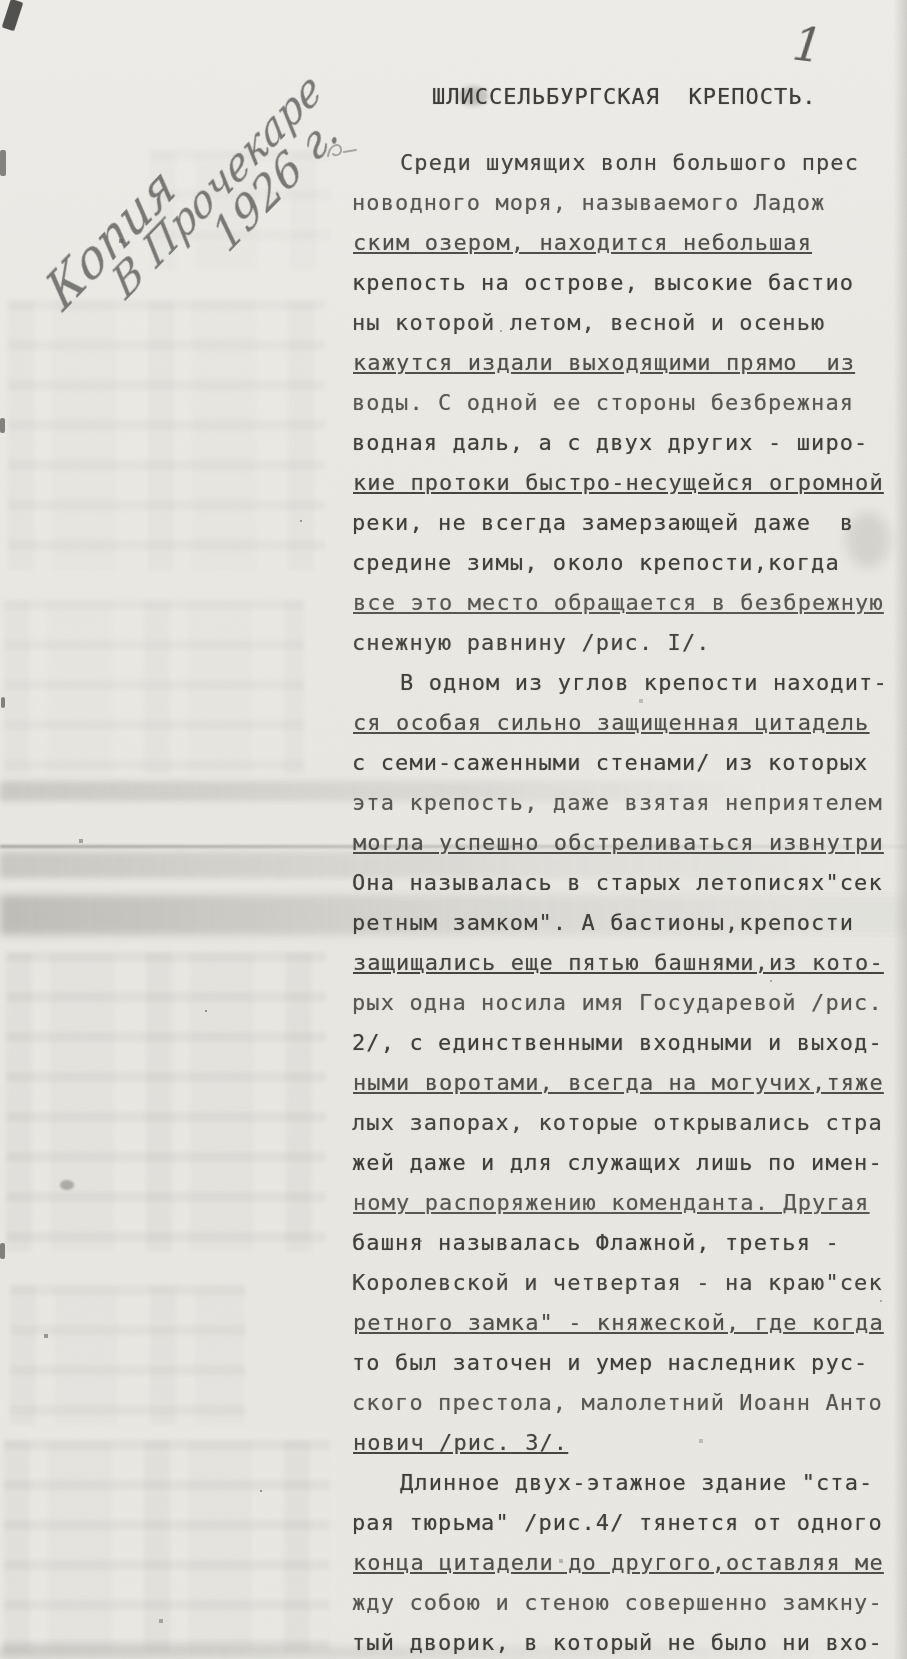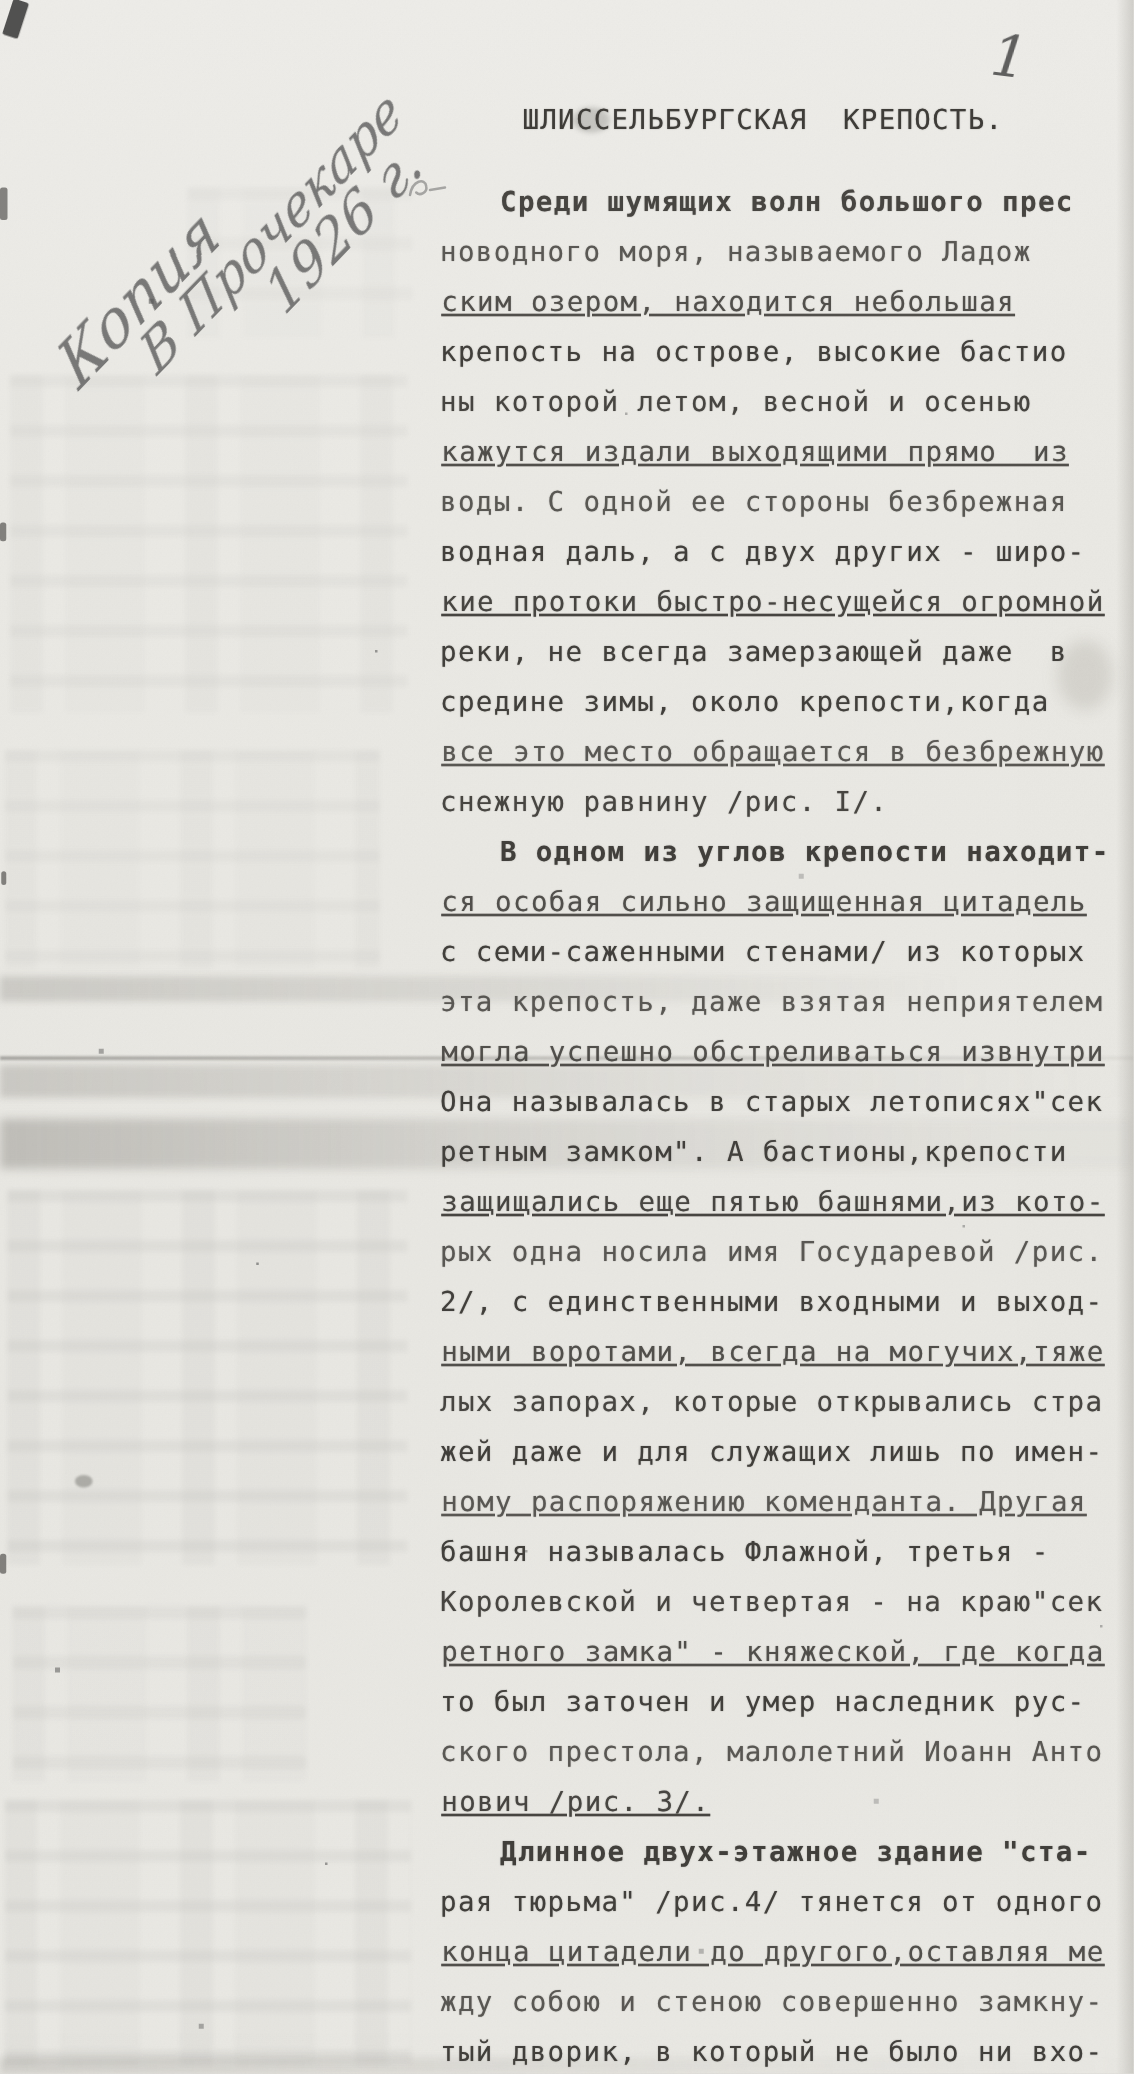--- a/index.html
+++ b/index.html
@@ -6,32 +6,32 @@
   .page{
     position:relative;
     width:907px;height:1659px;
     margin:0 auto;
     background:linear-gradient(180deg,#edecE8 0%,#eae9e4 25%,#e8e7e2 60%,#e9e8e3 100%);
     overflow:hidden;
     font-family:"DejaVu Sans Mono","Liberation Mono",monospace;
   }
   
   .doc-title{
-    position:absolute;left:418px;top:84px;
+    position:absolute;left:432px;top:84px;
     font-size:22px;letter-spacing:1px;white-space:pre;
     color:#3e3c38;text-shadow:0 0 1px rgba(62,60,56,.55);
   }
   .typescript{
     position:absolute;left:352px;top:143px;width:545px;
     font-size:22px;line-height:40px;letter-spacing:1.1px;
     color:#413f3b;white-space:pre;
     text-shadow:0 0 1px rgba(60,58,54,.5);
   }
   .typescript .line{height:40px;}
-  .typescript .line.indent{padding-left:48px;font-weight:bold;}
+  .typescript .line.indent{padding-left:48px;}
   .typescript .line:nth-child(3n){opacity:.90;transform:translateX(1px);text-decoration:underline;}
   .typescript .line:nth-child(4n+1){opacity:.96;}
   .typescript .line:nth-child(5n+2){opacity:.85;}
   .typescript .line:nth-child(7n){filter:blur(.3px);}
   
   .handwriting{
     position:absolute;left:-75px;top:118px;width:580px;
     transform:rotate(-46deg);
     font-family:"DejaVu Serif","Liberation Serif",serif;
     font-style:italic;color:rgba(88,88,88,.78);

